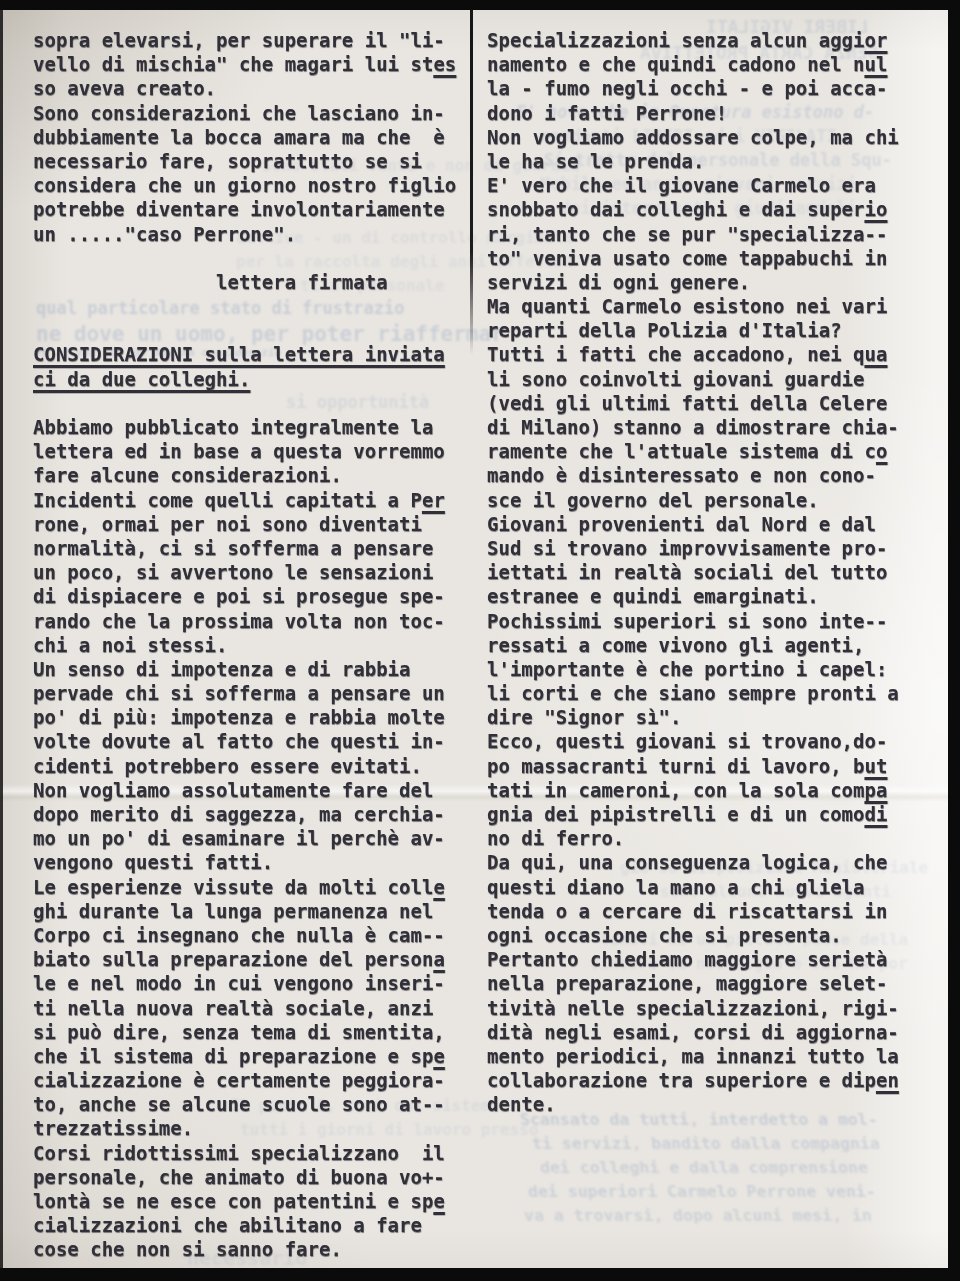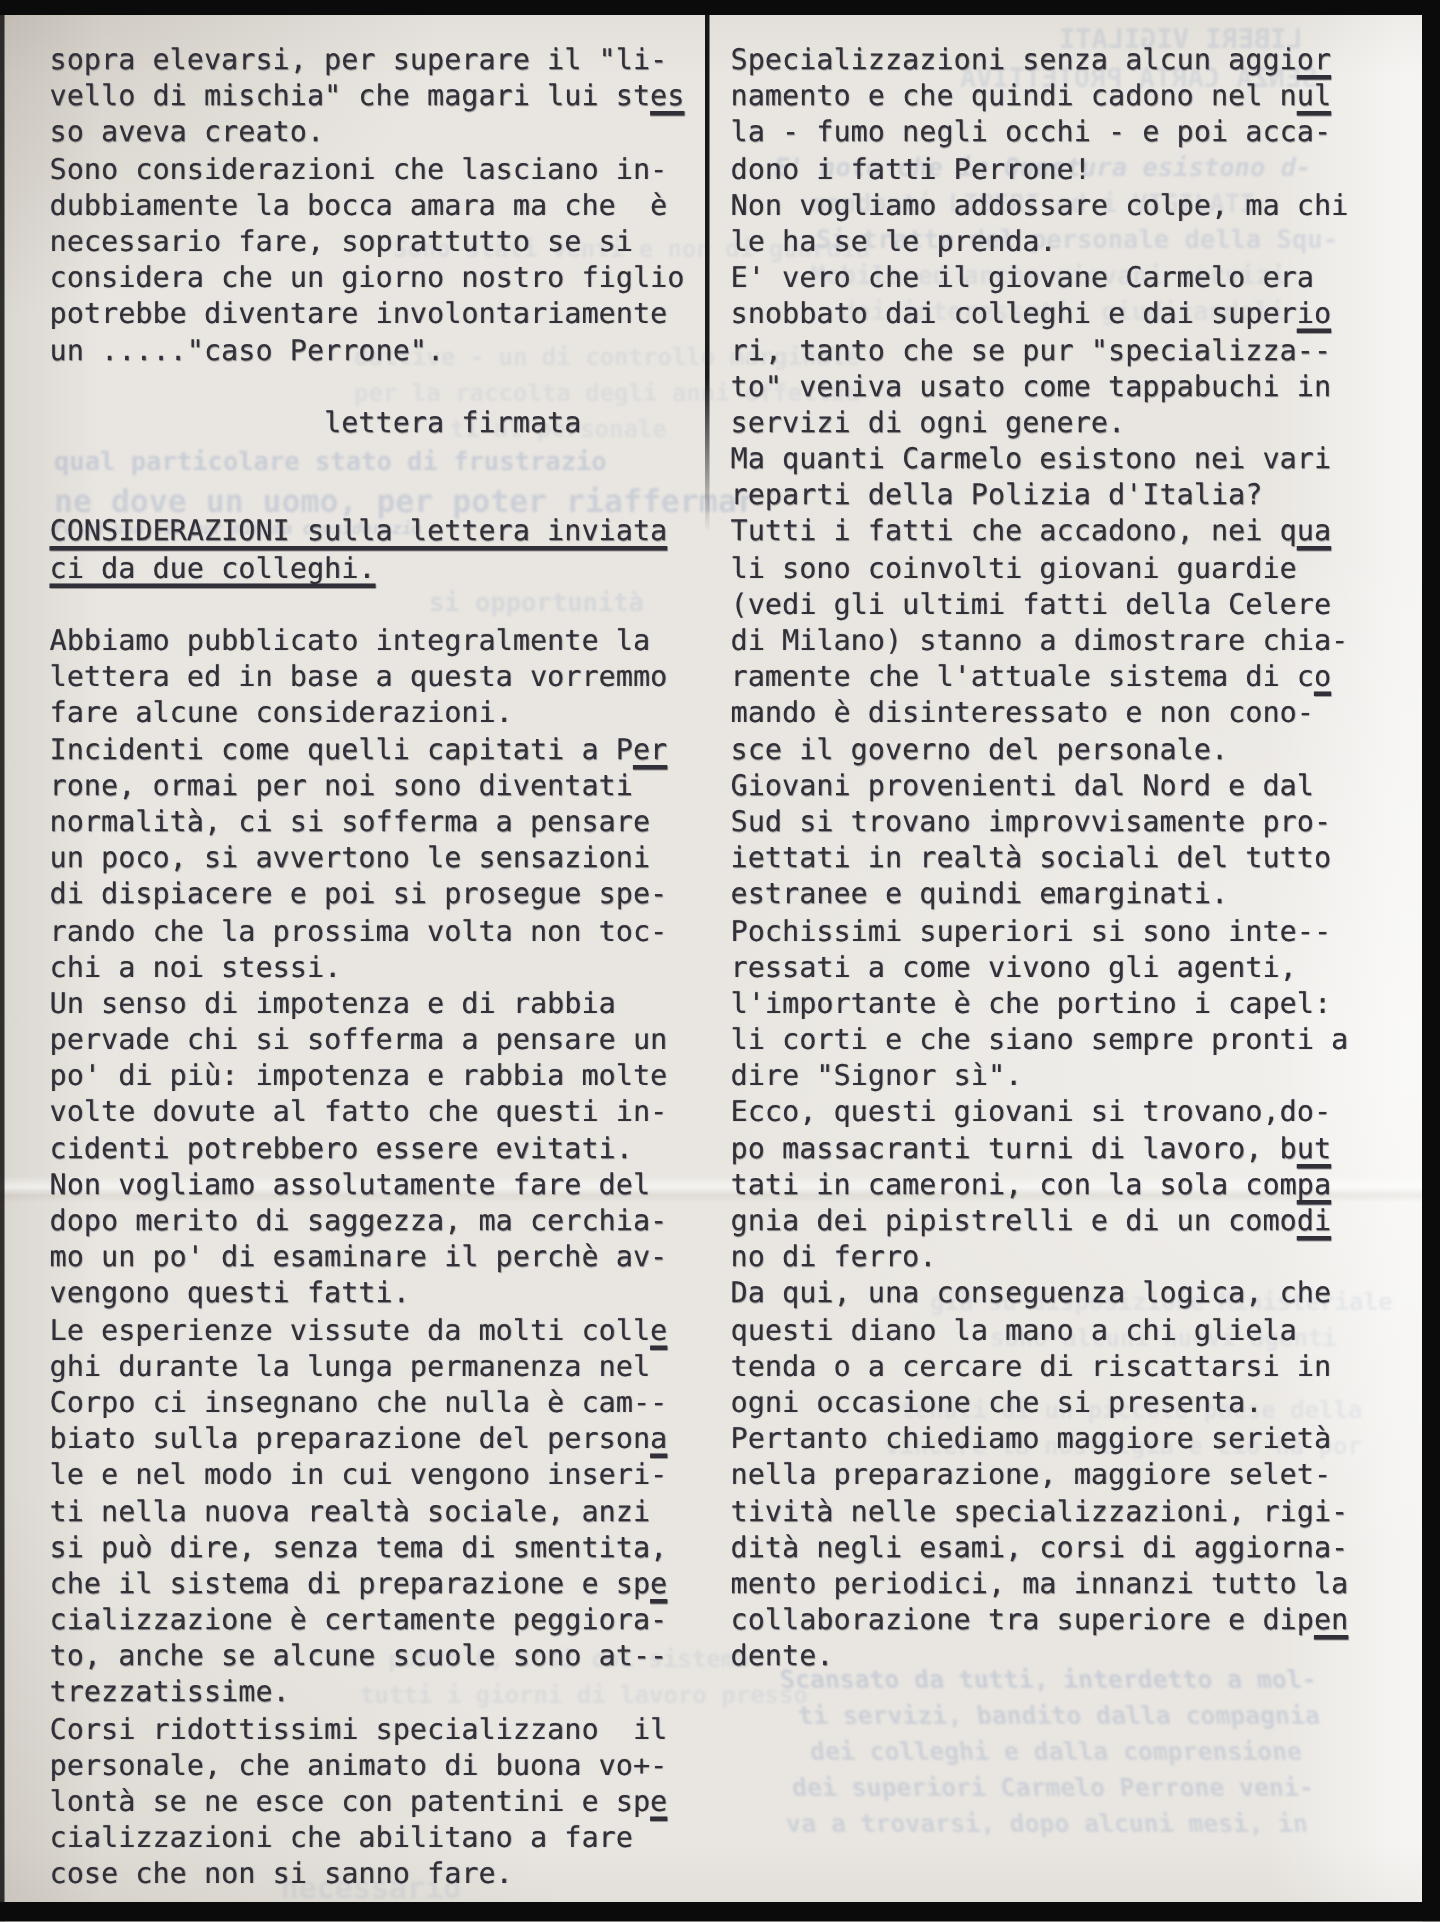--- a/index.html
+++ b/index.html
@@ -22,21 +22,21 @@
       linear-gradient(180deg, rgba(120,110,96,0.07) 0%, transparent 4%,
         transparent 96%, rgba(120,110,96,0.08) 100%);
   }
   .crease{
     position:absolute;left:0;top:784px;width:960px;height:18px;pointer-events:none;
     background:linear-gradient(180deg, transparent 0%, rgba(255,255,255,0.55) 40%,
       rgba(135,125,110,0.10) 72%, transparent 100%);
   }
   .col{
     position:absolute;top:28px;
-    font-size:19px;font-weight:normal;line-height:24.2px;
+    font-size:19px;font-weight:bold;line-height:24.2px;
     color:var(--ink,#312f38);
     text-shadow:0.4px 0.5px 0.7px rgba(44,42,50,0.55);
     white-space:pre;
   }
   .col.left{left:33px;width:432px;}
   .col.right{left:487px;width:458px;}
   .line{height:24.2px;}
   .u{text-decoration:underline;text-decoration-thickness:2.5px;text-underline-offset:4px;}
   .ghost{
     position:absolute;

